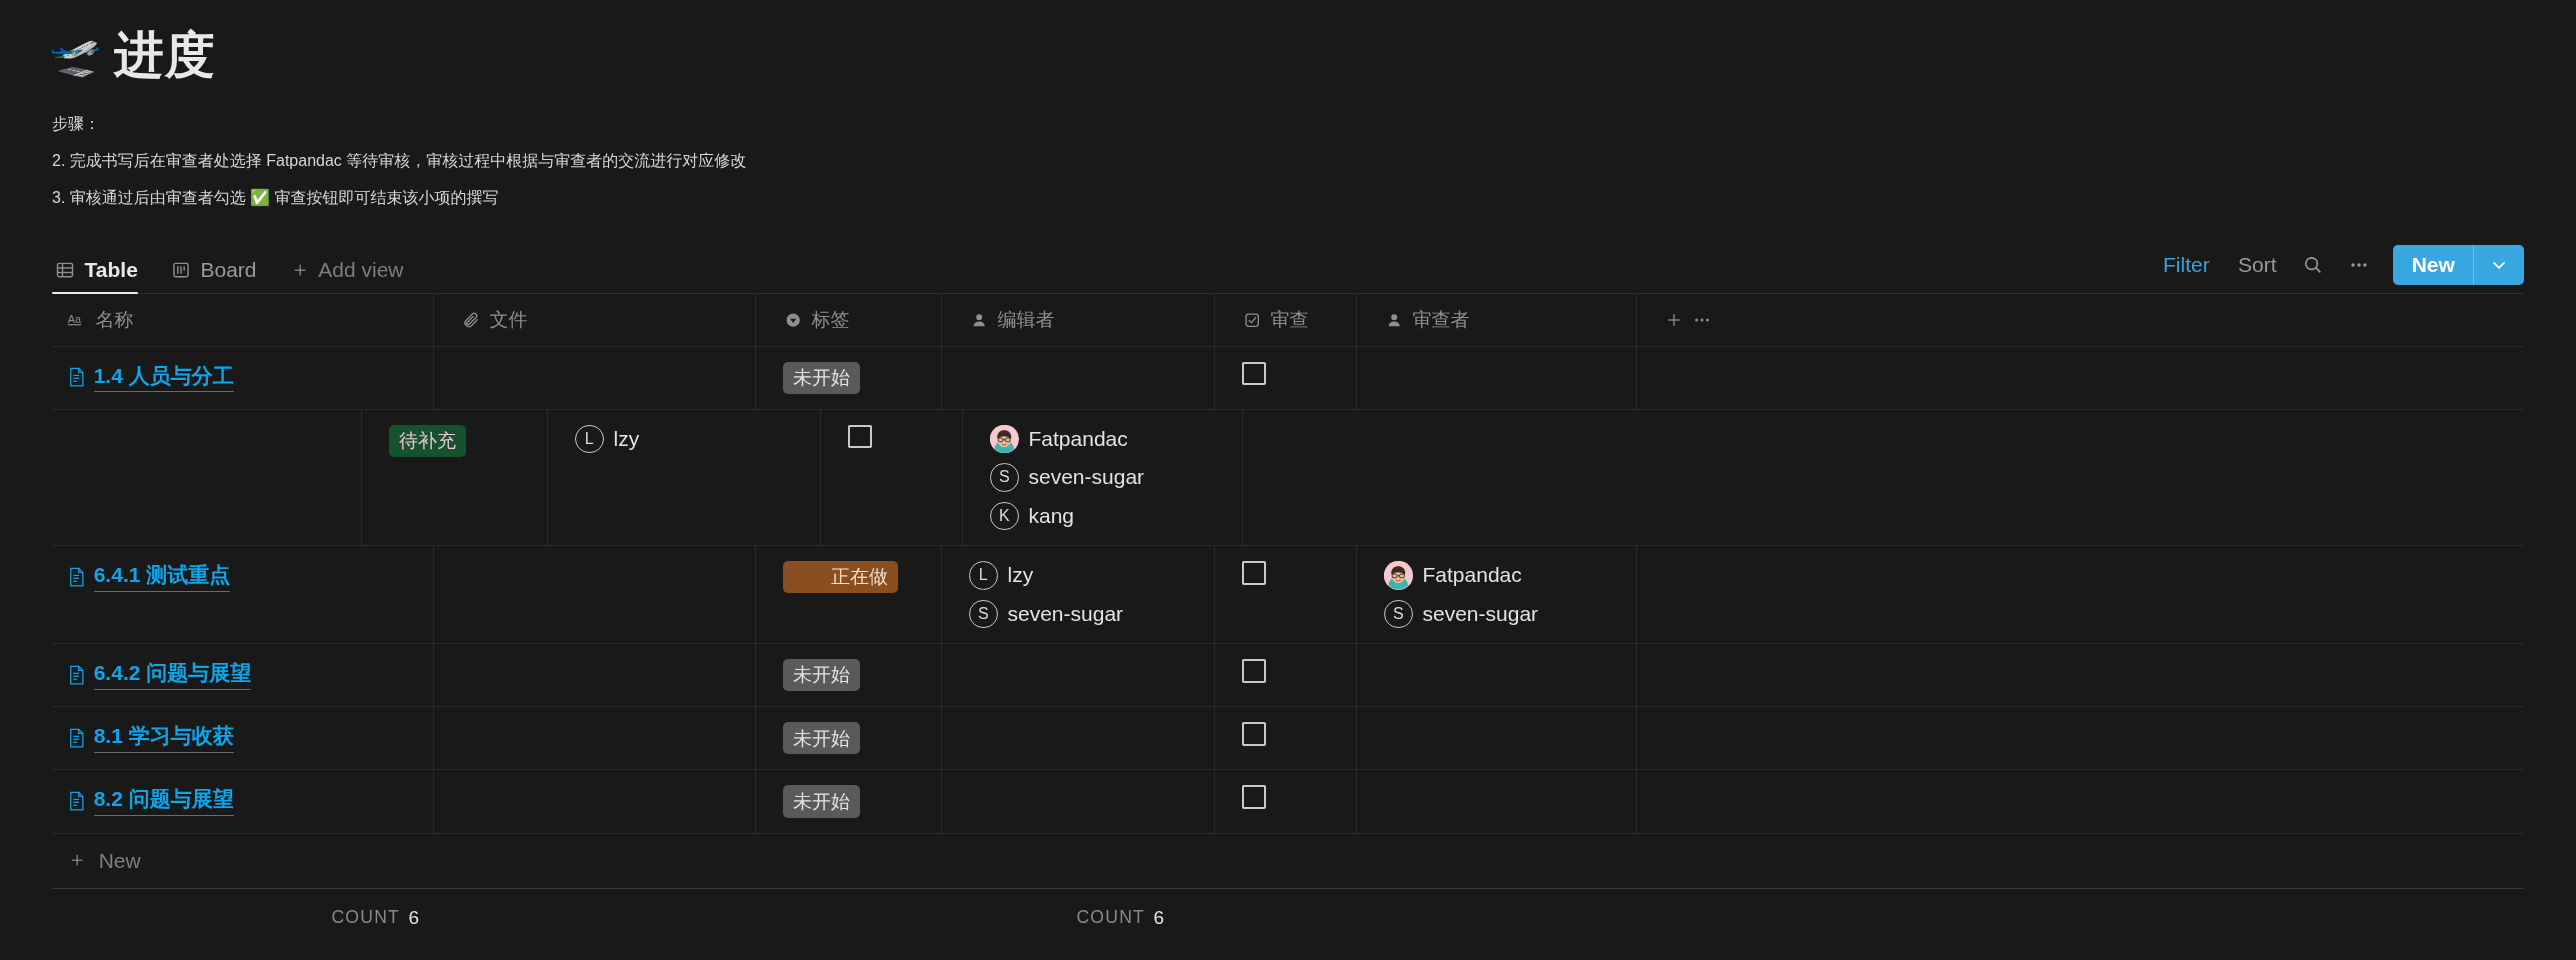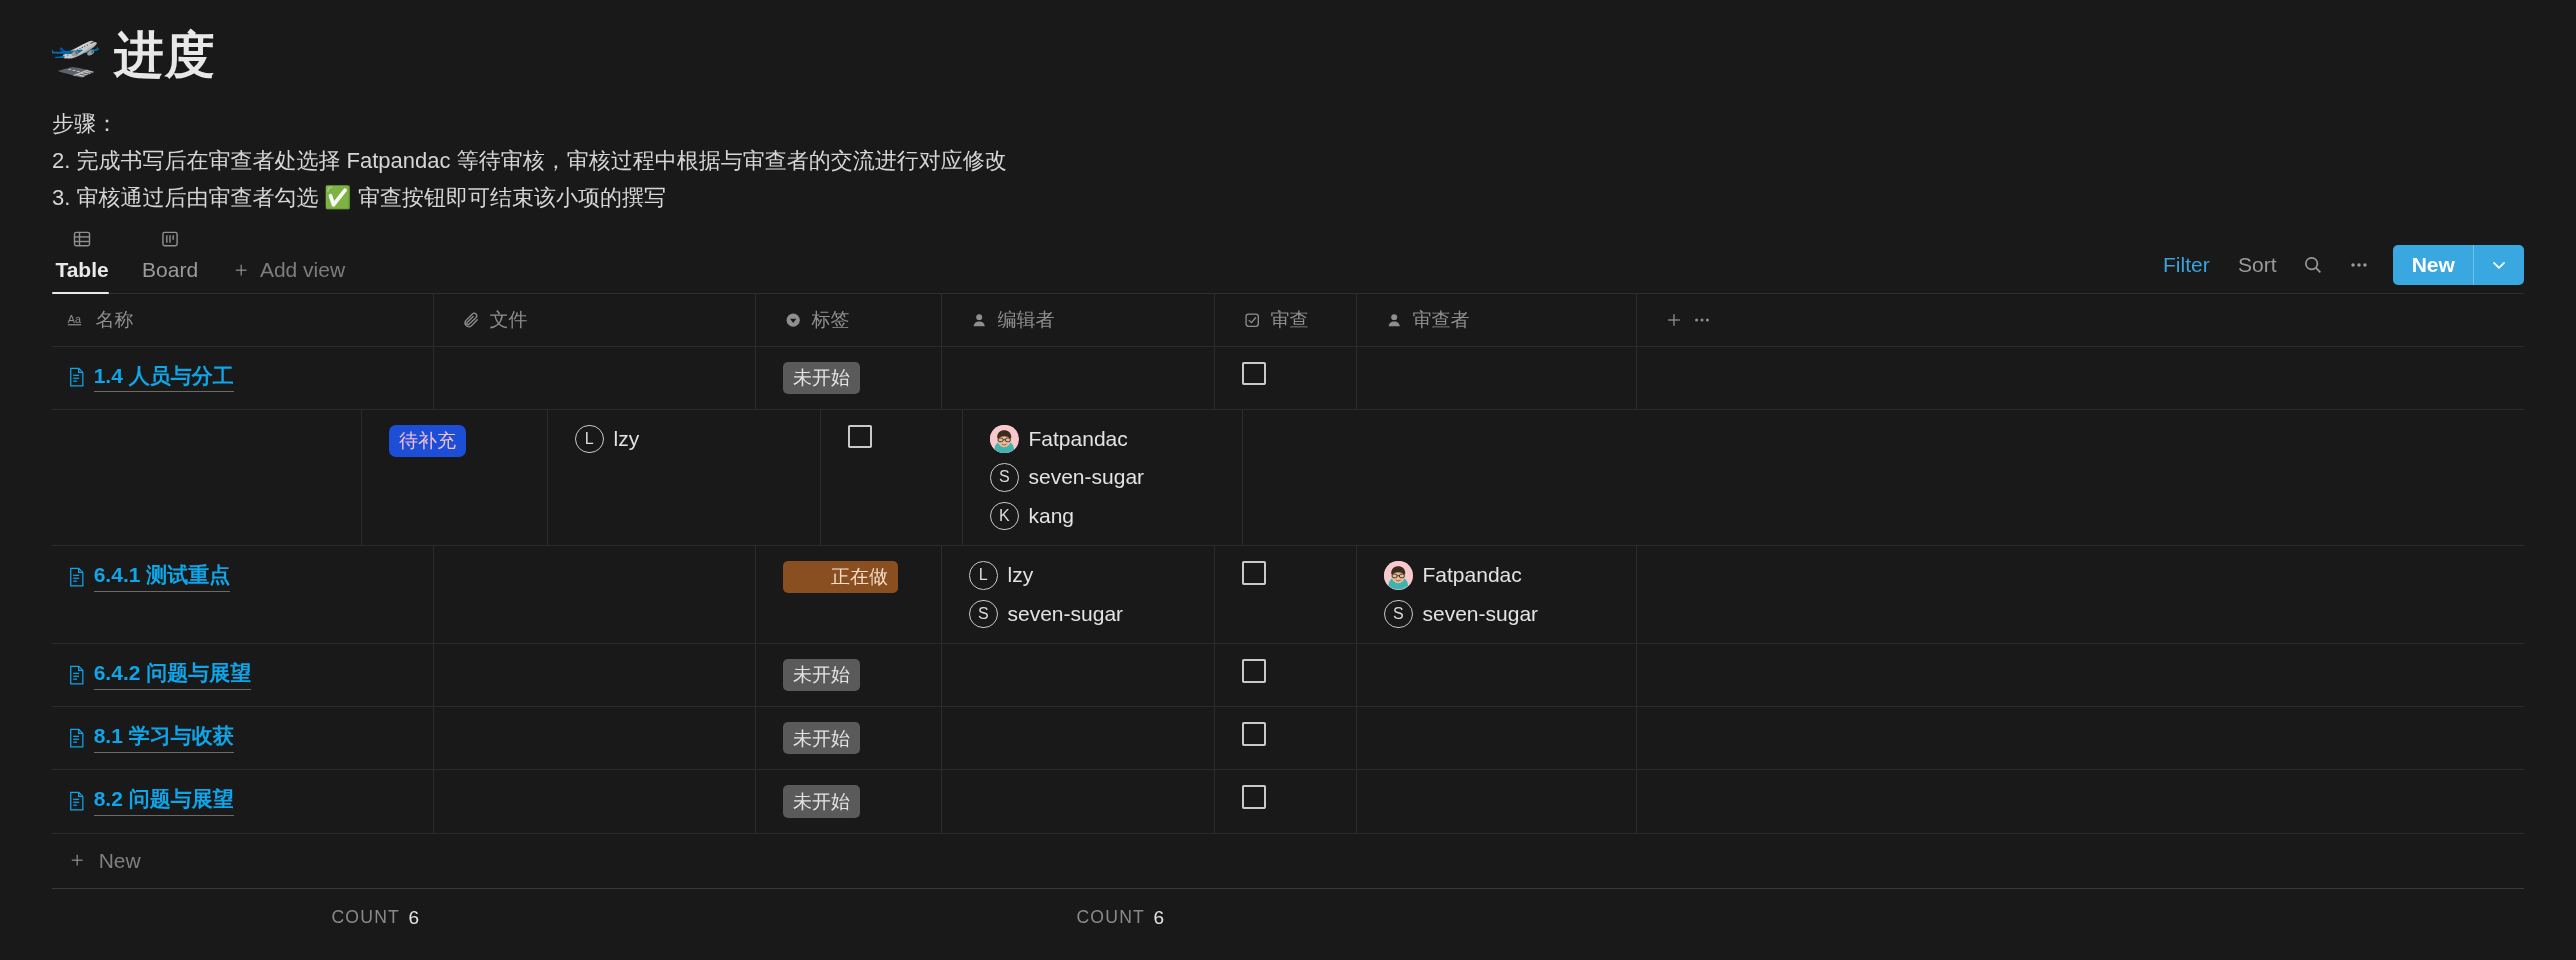--- a/index.html
+++ b/index.html
@@ -46,21 +46,21 @@
   .page-title {
     font-size: 50px;
     font-weight: bold;
     color: #e8e8e8;
     letter-spacing: 0.8px;
     line-height: 1;
   }
 
   .steps {
     margin-top: 18.4px;
-    font-size: 22px;
+    font-size: 16px;
     line-height: 37px;
     color: #d6d6d6;
   }
   .steps .line { white-space: nowrap; }
 
   
   .toolbar {
     margin-top: 22px;
     margin-left: 52px;
     margin-right: 52px;
@@ -86,21 +86,20 @@
     color: #9b9b9b;
     height: 100%;
     box-sizing: border-box;
     align-items: flex-end;
     position: relative;
   }
   .tab .tab-inner {
     display: flex;
     align-items: center;
     gap: 9.2px;
-    flex-direction: column;
   }
   .tab.active { color: #e9e9e9; font-weight: 600; }
   .tab.active::after {
     content: "";
     position: absolute;
     left: 0; right: 15px; bottom: -0.8px;
     height: 2.5px;
     background: #e9e9e9;
     border-radius: 1.7px;
   }
@@ -240,21 +239,21 @@
   .pill {
     display: inline-flex;
     align-items: center;
     border-radius: 5px;
     padding: 4.2px 10px;
     font-size: 19px;
     line-height: 1.25;
     align-self: flex-start;
   }
   .pill.gray  { background: #5a5a5a; color: #e3e3e3; }
-  .pill.pink  { background: #1d4ed8; color: #f2c0d8; border-radius: 7px; }
+  .pill.pink  { background: #14532d; color: #f2c0d8; }
   .pill.orange{ background: #8a4f21; color: #f4ddc9; padding-left: 48px; }
 
   
   .person {
     display: flex;
     align-items: center;
     gap: 10px;
     font-size: 21px;
     color: #e3e3e3;
     margin-bottom: 10px;

